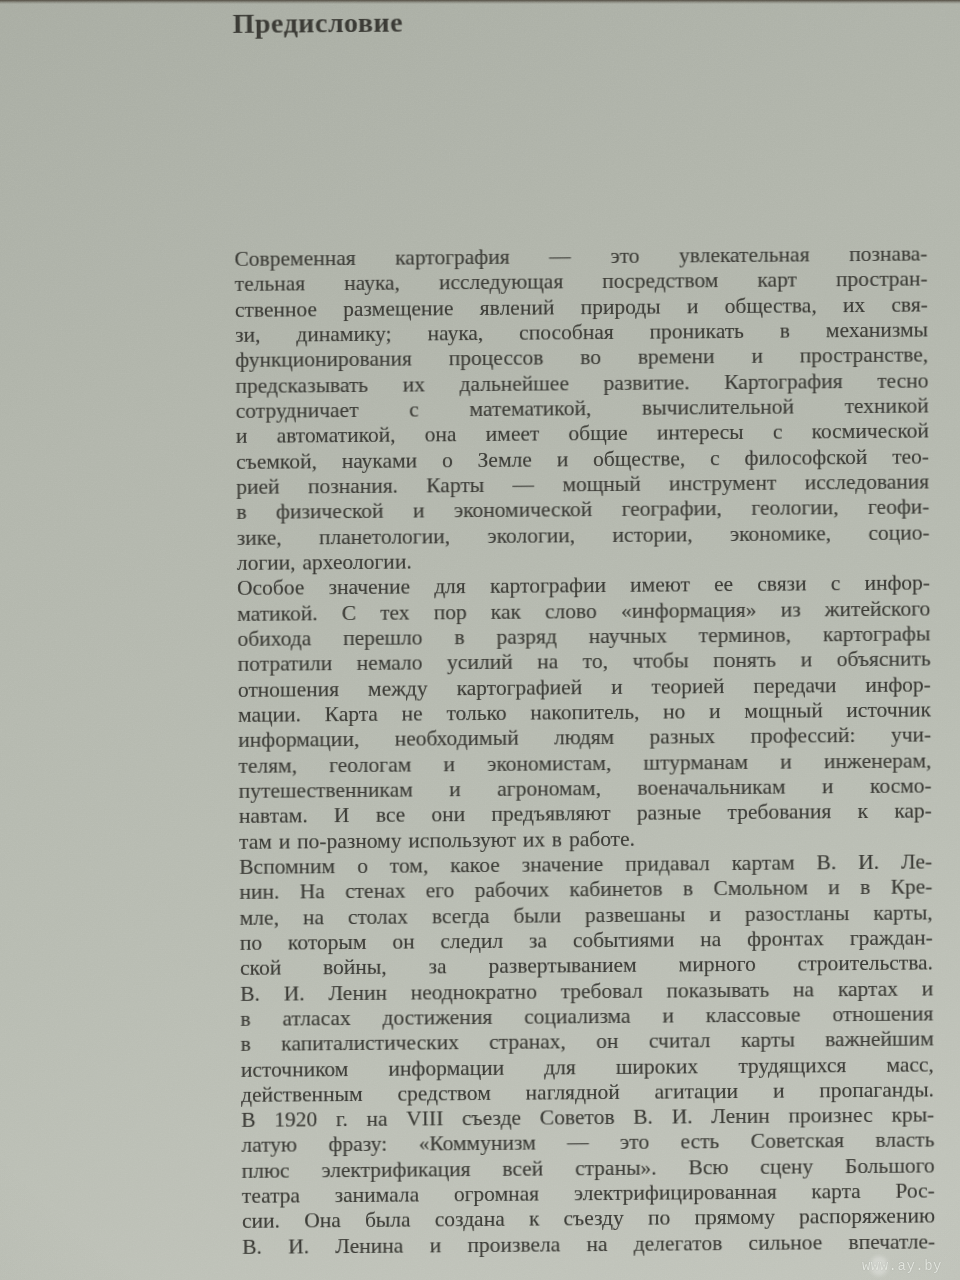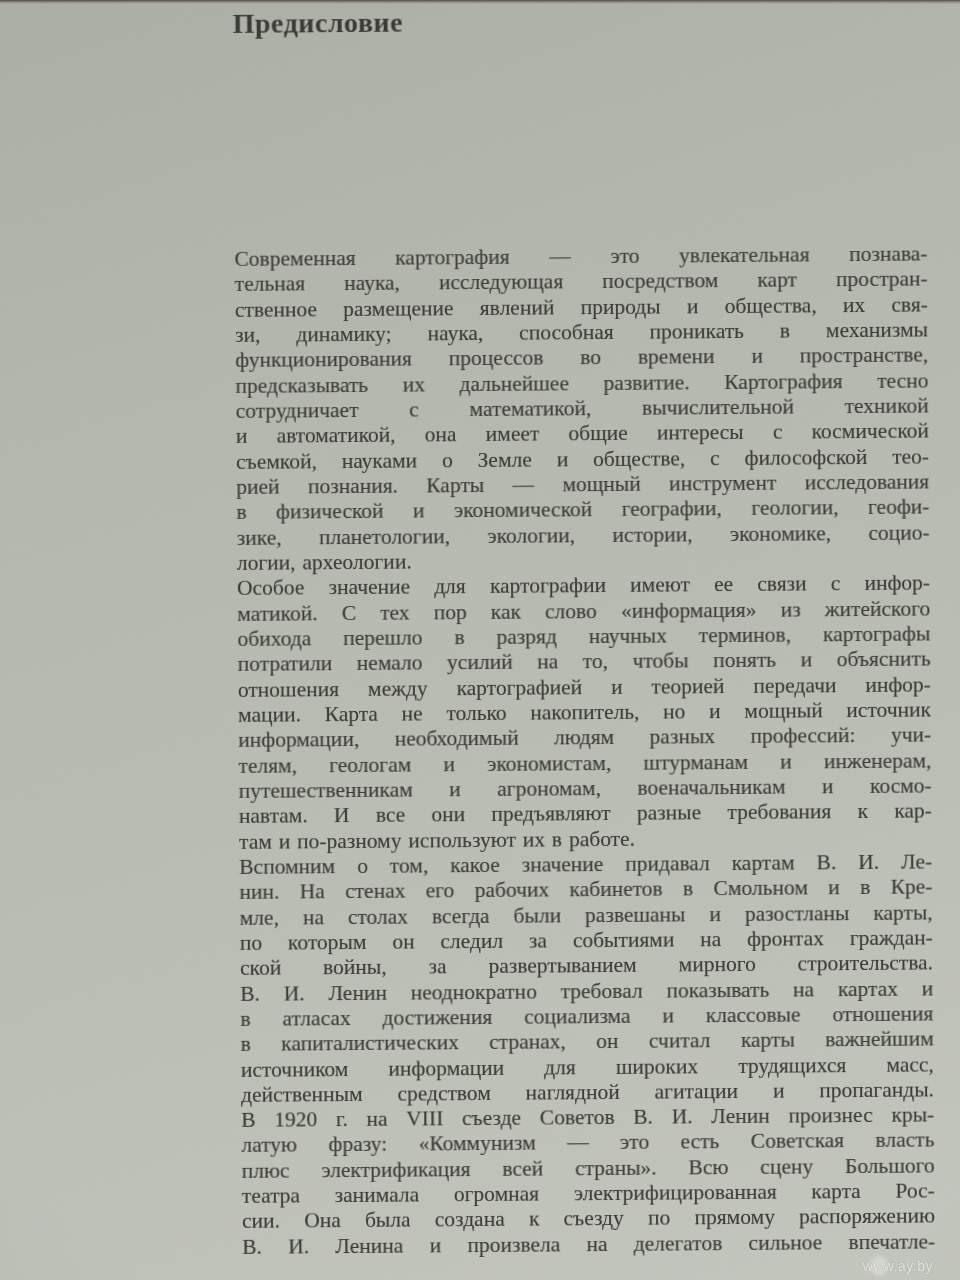--- a/index.html
+++ b/index.html
@@ -82,24 +82,24 @@
     bottom: 4px;
     width: 18px;
     height: 20px;
     border-radius: 50%;
     background: rgba(255,255,255,0.30);
     filter: blur(2px);
     z-index: 8;
   }
   .watermark {
     position: absolute;
-    right: 27px;
+    right: 18px;
     bottom: 6px;
     z-index: 9;
-    font-family: Liberation Sans, sans-serif;
+    font-family: Liberation Mono, monospace;
     font-size: 14px;
     letter-spacing: 0.5px;
     color: var(--wm, rgba(230,234,226,0.85));
     text-shadow: 0 0 1px rgba(110,112,106,0.6);
   }
 </style>
 </head>
 <body>
 
 <div class="photo">

